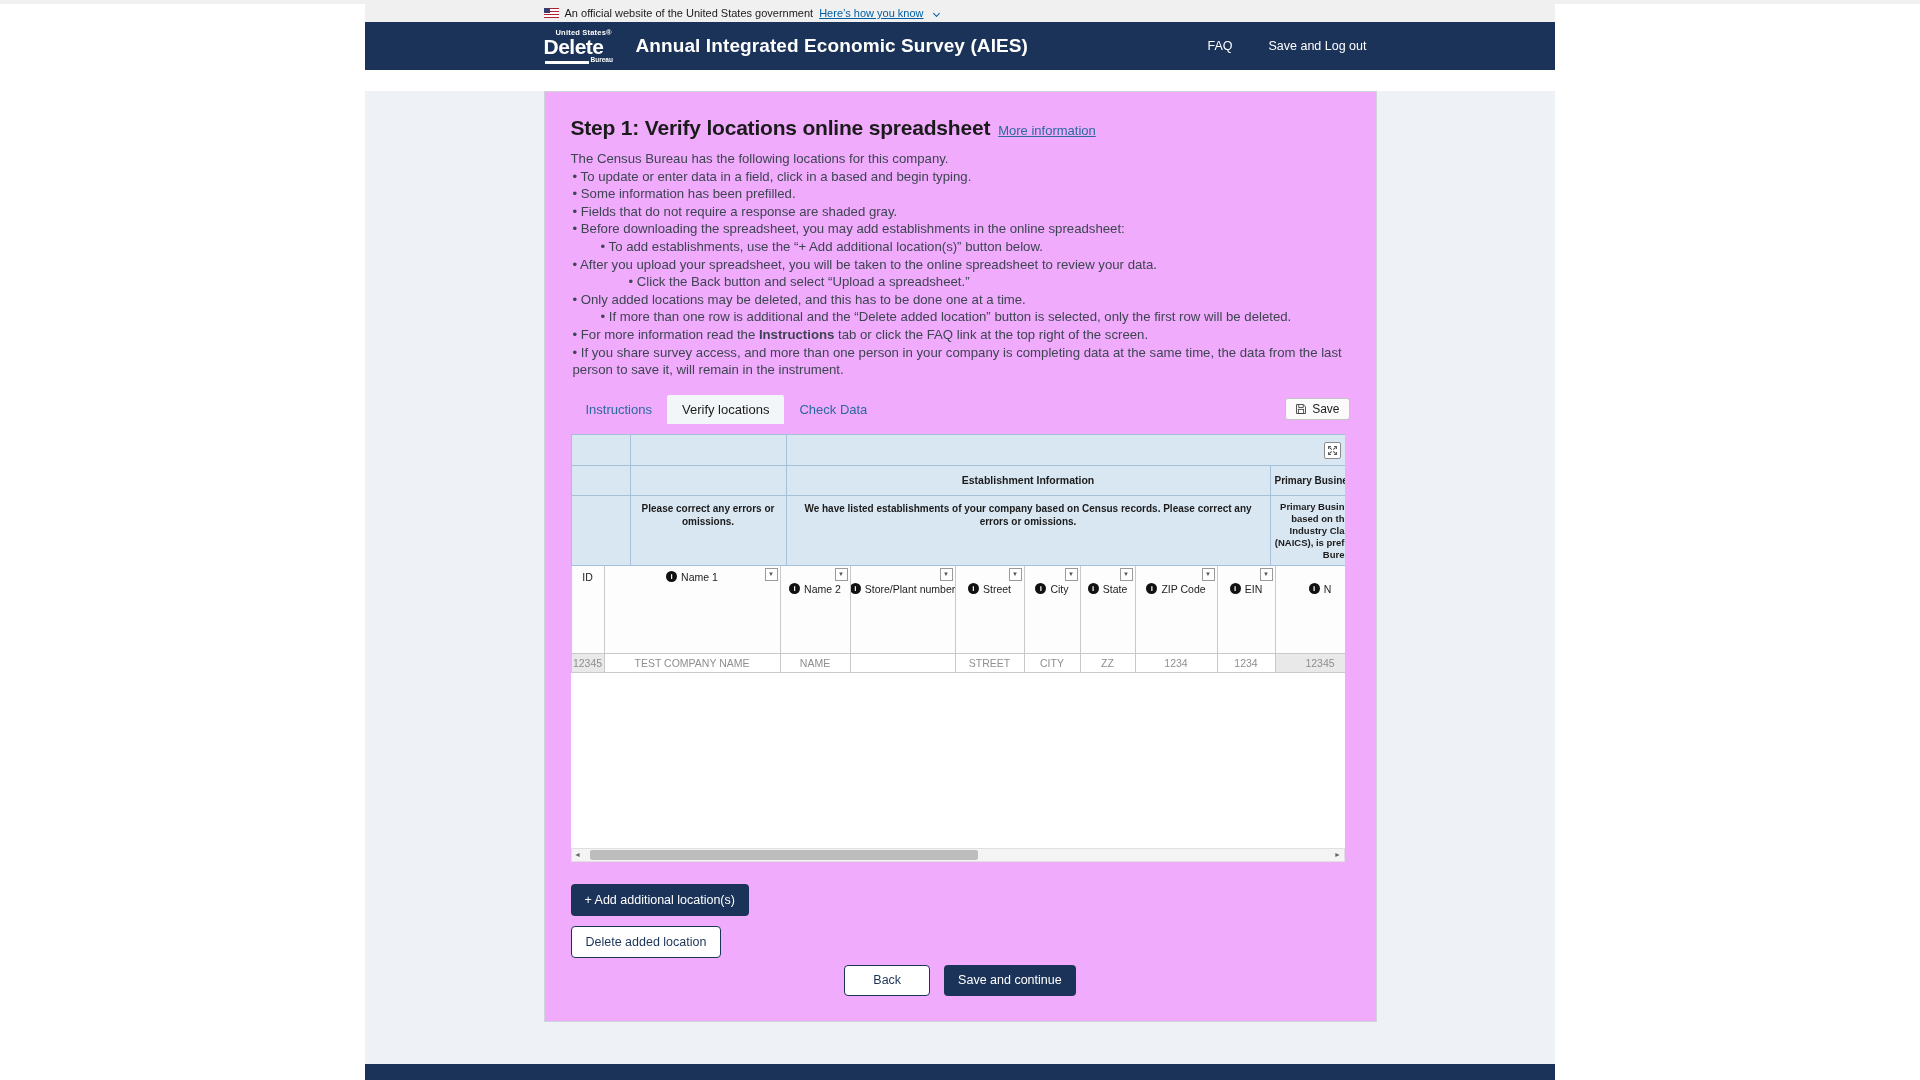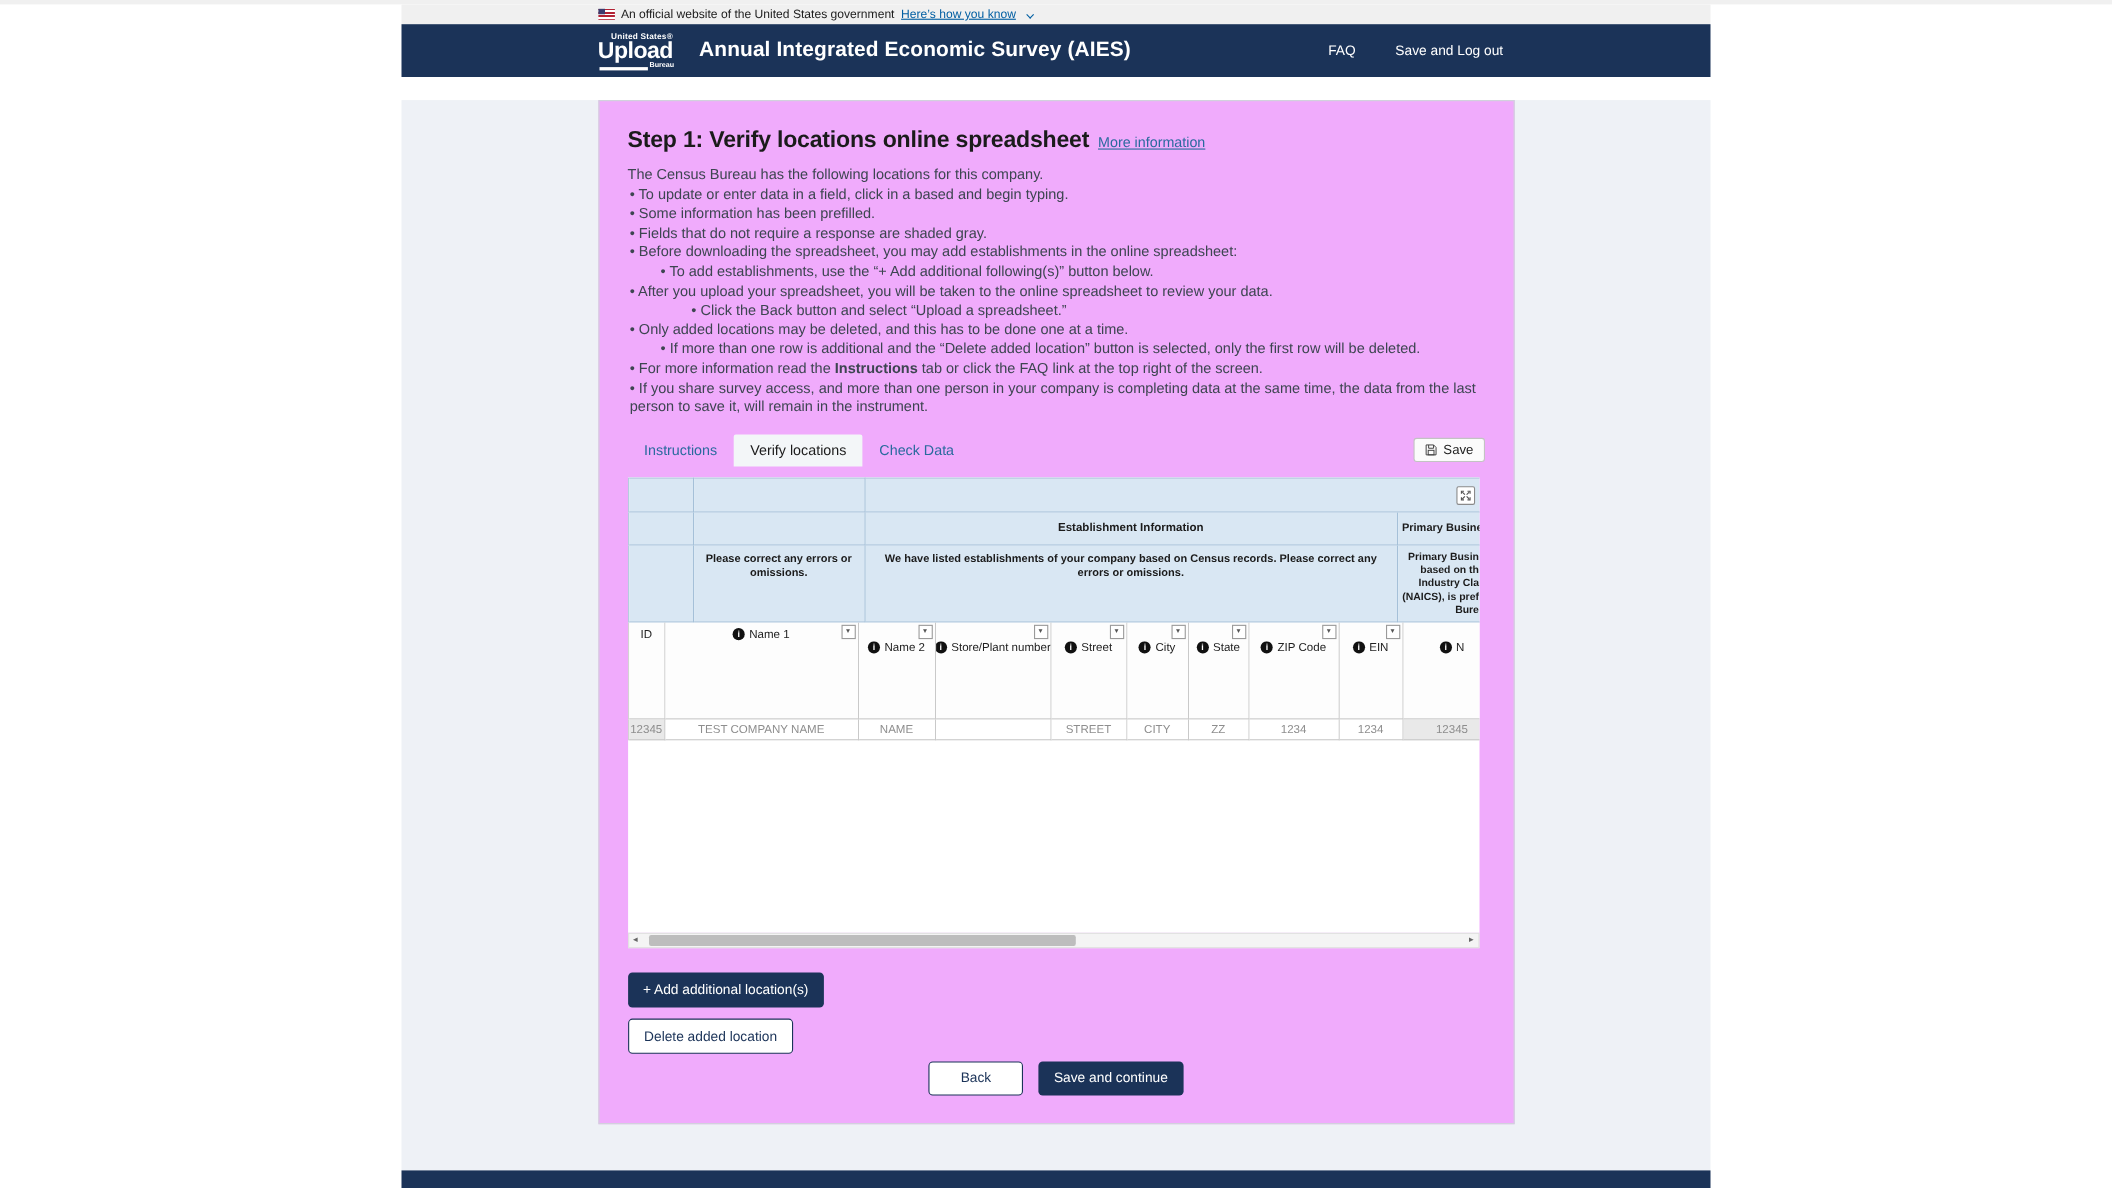--- a/index.html
+++ b/index.html
@@ -144,21 +144,21 @@
       <span>An official website of the United States government</span>
       <a>Here’s how you know</a>
       <span class="chev"></span>
     </div>
   </div>
 
   <div class="hdr">
     <div class="inner">
       <div class="logo">
         <div class="logo-top">United States®</div>
-        <div class="logo-main">Upload</div>
+        <div class="logo-main">Delete</div>
         <div class="logo-bottom">
           <div class="logo-bar"></div>
           <div class="logo-sub">Bureau</div>
         </div>
       </div>
       <div class="hdr-title">Annual Integrated Economic Survey (AIES)</div>
       <div class="hdr-nav">
           <a>FAQ</a>
           <a>Save and Log out</a>
         </div>
@@ -172,21 +172,21 @@
         <h1>Step 1: Verify locations online spreadsheet</h1>
         <a class="moreinfo">More information</a>
       </div>
 
       <div class="intro">The Census Bureau has the following locations for this company.</div>
       <div class="bullets">
           <div class="bullet ind0"><span>To update or enter data in a field, click in a based and begin typing.</span></div>
           <div class="bullet ind0"><span>Some information has been prefilled.</span></div>
           <div class="bullet ind0"><span>Fields that do not require a response are shaded gray.</span></div>
           <div class="bullet ind0"><span>Before downloading the spreadsheet, you may add establishments in the online spreadsheet:</span></div>
-          <div class="bullet ind1"><span>To add establishments, use the “+ Add additional following(s)” button below.</span></div>
+          <div class="bullet ind1"><span>To add establishments, use the “+ Add additional location(s)” button below.</span></div>
           <div class="bullet ind0"><span>After you upload your spreadsheet, you will be taken to the online spreadsheet to review your data.</span></div>
           <div class="bullet ind2"><span>Click the Back button and select “Upload a spreadsheet.”</span></div>
           <div class="bullet ind0"><span>Only added locations may be deleted, and this has to be done one at a time.</span></div>
           <div class="bullet ind1"><span>If more than one row is additional and the “Delete added location” button is selected, only the first row will be deleted.</span></div>
           <div class="bullet ind0"><span>For more information read the </span><span style="font-weight: 700;">Instructions</span><span> tab or click the FAQ link at the top right of the screen.</span></div>
           <div class="bullet ind0"><span>If you share survey access, and more than one person in your company is completing data at the same time, the data from the last person to save it, will remain in the instrument.</span></div>
         </div>
 
       <div class="tabrow">
         <div class="tabs">

